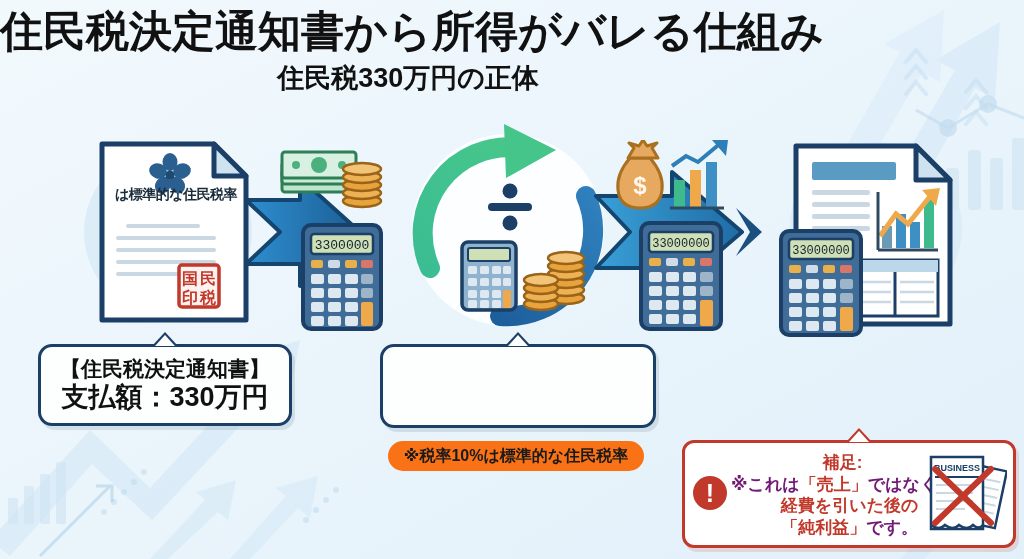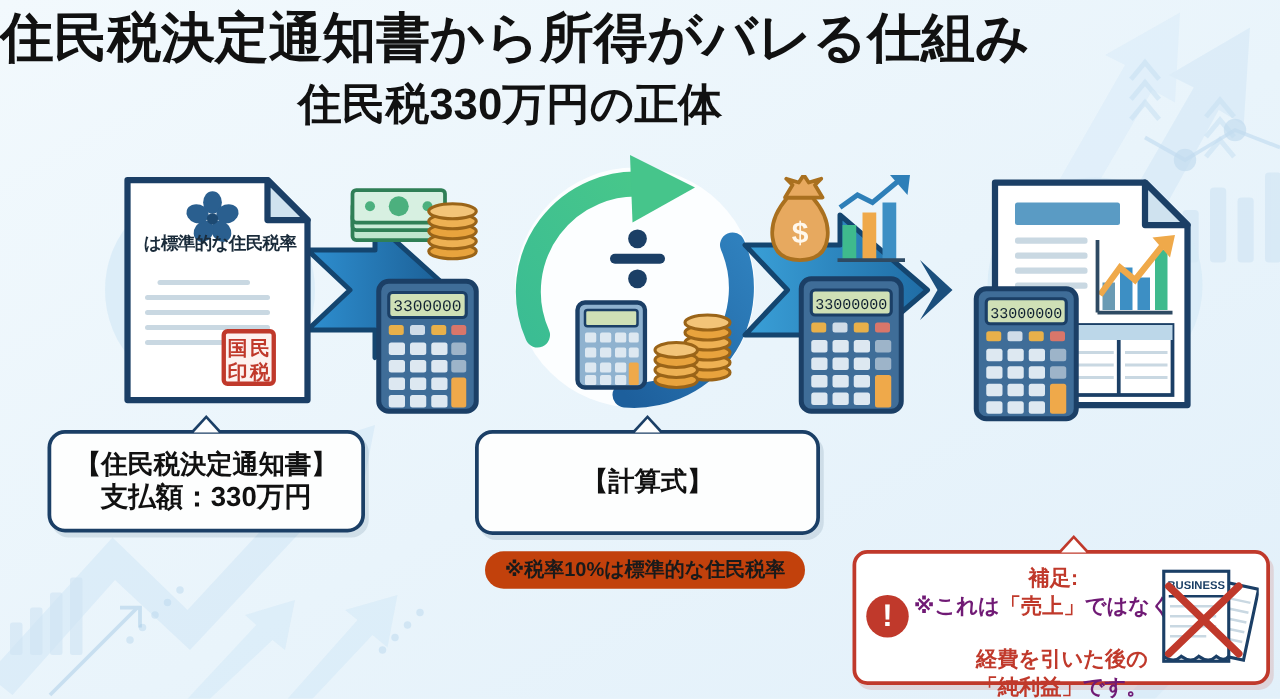--- a/index.html
+++ b/index.html
@@ -14,49 +14,49 @@
   
   .bg-svg{position:absolute;inset:0;width:1024px;height:559px;}
 
   
   .title-wrap{position:absolute;left:0;top:8px;width:816px;text-align:center;z-index:6;}
   .main-title{
     font-size:43px;font-weight:bold;color:#111;letter-spacing:0px;
     line-height:1.08;white-space:nowrap;
   }
   .sub-title{
-    margin-top:6px;font-size:35px;font-weight:bold;color:#111;white-space:nowrap;
+    margin-top:6px;font-size:27px;font-weight:bold;color:#111;white-space:nowrap;
   }
 
   
   .abs{position:absolute;}
 
   
   .callout{
     position:absolute;background:#fdfefe;border:3px solid #1b3f66;border-radius:14px;
     box-shadow:3px 4px 0 rgba(24,62,102,.12);
     display:flex;flex-direction:column;align-items:center;justify-content:center;
     z-index:8;
   }
   .callout .line1{font-size:21px;font-weight:bold;color:#111;line-height:1.15;white-space:nowrap;}
-  .callout .line2{font-size:22px;font-weight:bold;color:#111;line-height:1.15;white-space:nowrap;margin-top:1px;}
+  .callout .line2{font-size:27px;font-weight:bold;color:#111;line-height:1.15;white-space:nowrap;margin-top:1px;}
   .callout .tip{
     position:absolute;top:-15px;left:50%;transform:translateX(-50%);
     width:0;height:0;border-left:13px solid transparent;border-right:13px solid transparent;
     border-bottom:14px solid #1b3f66;
   }
   .callout .tip::after{
     content:"";position:absolute;left:-10px;top:3px;
     width:0;height:0;border-left:10px solid transparent;border-right:10px solid transparent;
     border-bottom:11px solid #fdfefe;
   }
 
   
   .note-pill{
-    position:absolute;background:#c2410c;border-radius:16px;
+    position:absolute;background:#f97316;border-radius:16px;
     display:flex;align-items:center;justify-content:center;z-index:8;
   }
   .note-pill span{font-size:16px;font-weight:bold;color:#1a1a1a;white-space:nowrap;}
 
   
   .warn-box{
     position:absolute;background:#ffffff;border:3px solid #c0392b;border-radius:12px;
     box-shadow:3px 4px 0 rgba(192,57,43,.15);
     z-index:9;
   }
@@ -448,35 +448,34 @@
   </svg>
 
   <div class="callout" style="left:38px;top:344px;width:248px;height:76px;">
     <div class="tip"></div>
     <div class="line1">【住民税決定通知書】</div>
     <div class="line2">支払額：330万円</div>
   </div>
 
   <div class="callout" style="left:380px;top:344px;width:270px;height:78px;">
     <div class="tip"></div>
-    <div class="line1">【計算式】</div>
   </div>
 
 
   <div class="note-pill" style="left:388px;top:441px;width:256px;height:30px;">
     <span>※税率10%は標準的な住民税率</span>
   </div>
 
   <div class="warn-box" style="left:682px;top:440px;width:328px;height:102px;">
     <div class="wtip"></div>
     <div class="bang">!</div>
     <div class="warn-txt">
       <div><span class="red">補足:</span></div>
       <div><span class="blk">※これは</span><span class="red">「売上」</span><span class="blk">ではなく、</span></div>
-      <div style="padding-left:14px;margin-top:22px;"><span class="red">経費を引いた後の</span></div>
+      <div style="padding-left:14px;"><span class="red">経費を引いた後の</span></div>
       <div style="padding-left:14px;"><span class="red">「純利益」</span><span class="blk">です。</span></div>
     </div>
 
     <svg class="abs" style="left:240px;top:8px;width:82px;height:88px;" viewBox="0 0 82 88">
       <g transform="rotate(12 58 46)">
         <rect x="42" y="16" width="34" height="58" fill="#ffffff" stroke="#1b3f66" stroke-width="2.5"></rect>
         <g stroke="#c9d8e2" stroke-width="2">
           <path d="M46 28 H72"></path>
             <path d="M46 36 H72"></path>
             <path d="M46 44 H72"></path>

